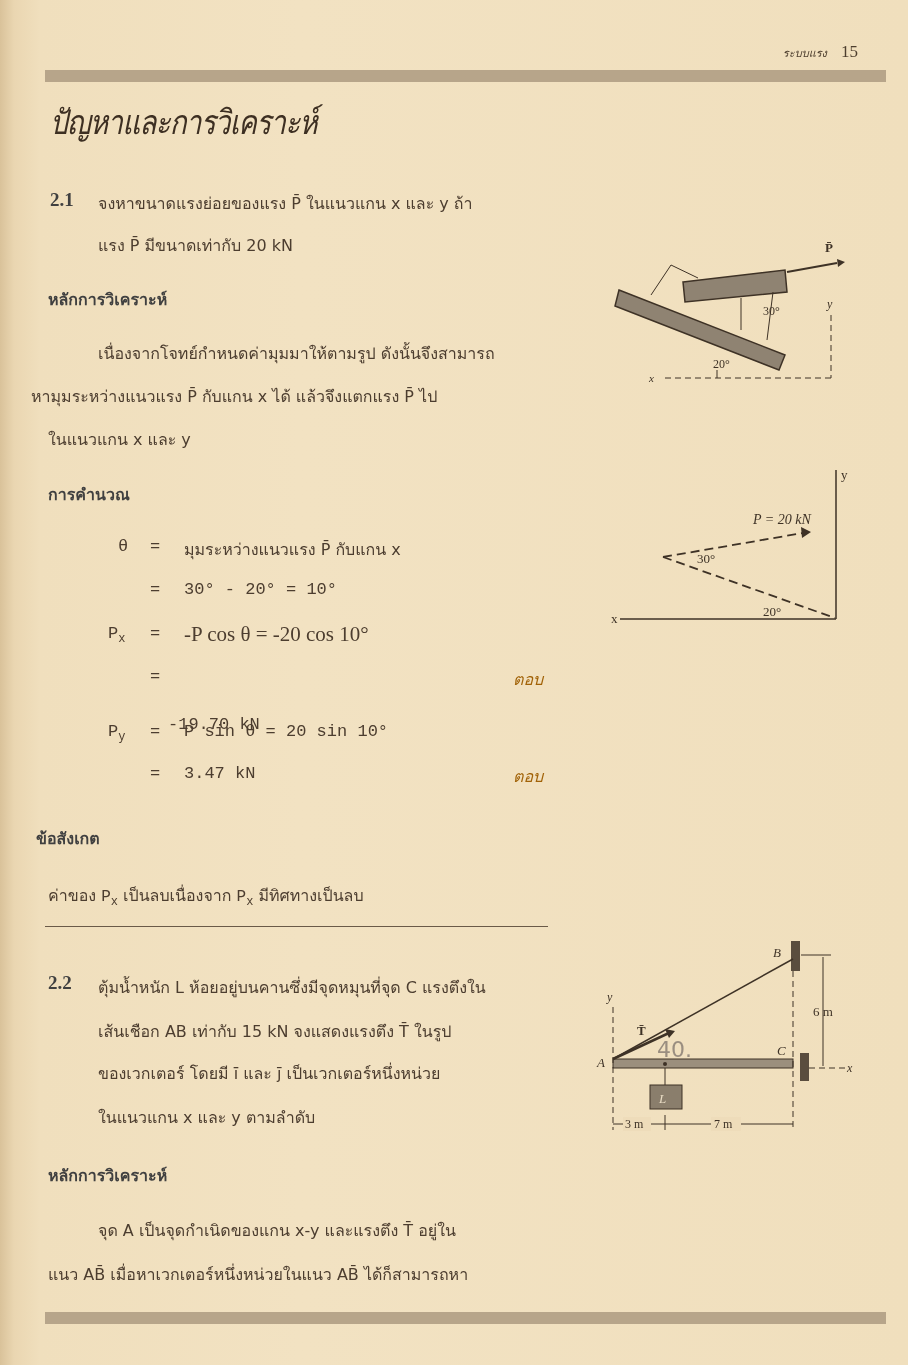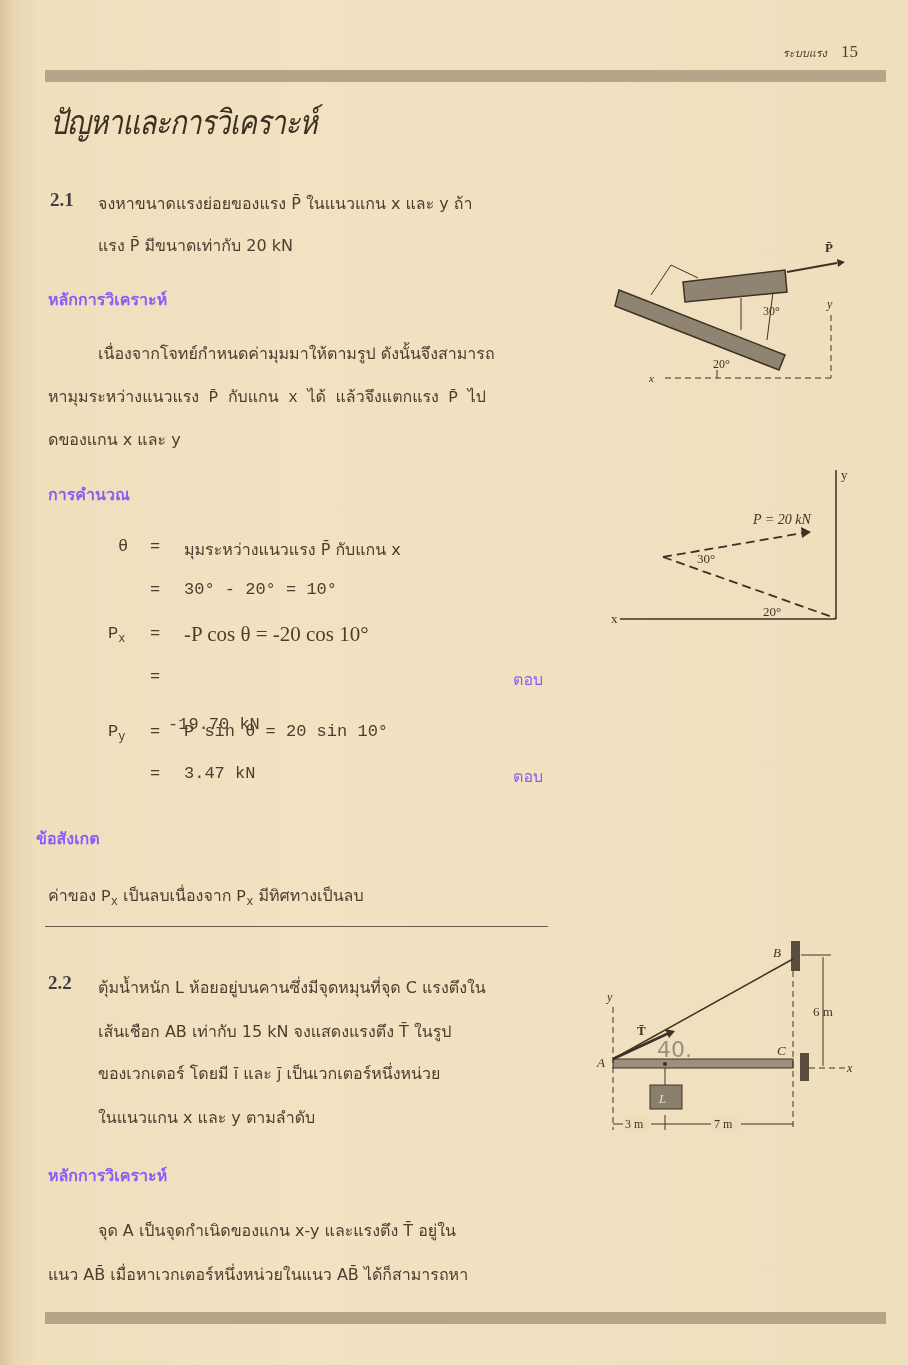--- a/index.html
+++ b/index.html
@@ -12,22 +12,22 @@
   .abs { position: absolute; }
   .running-head { top: 42px; right: 50px; font-family: "Liberation Serif", serif; font-size: 17px; color: #4d3e2e; }
   .running-head .sec { font-style: italic; margin-right: 14px; font-size: 11px; }
   .bar { left: 45px; width: 841px; height: 12px; background: #b7a58a; }
   .bar.top { top: 70px; }
   .bar.bottom { top: 1312px; }
   .chapter-title { top: 95px; left: 50px; font-family: "DejaVu Serif", serif; font-style: italic; font-size: 34px; letter-spacing: -1px; color: #3d2f22; transform: scaleX(0.82); transform-origin: left; }
   .txt { font-family: "DejaVu Sans", sans-serif; font-size: 16px; color: #4c3d2f; white-space: nowrap; }
   .mono { font-family: "Liberation Mono", monospace; }
   .bold-num { font-family: "Liberation Serif", serif; font-weight: bold; font-size: 19px; color: #404040; }
-  .heading { font-family: "DejaVu Sans", sans-serif; font-size: 16px; font-weight: bold; color: #8b5cf6; }
-  .answer { font-family: "Liberation Serif", serif; font-size: 16px; color: #8b5cf6; }
+  .heading { font-family: "DejaVu Sans", sans-serif; font-size: 16px; font-weight: bold; color: #404040; }
+  .answer { font-family: "Liberation Serif", serif; font-style: italic; font-size: 16px; color: #a16207; }
   .eq { font-family: "Liberation Mono", monospace; font-size: 17px; color: #4c3d2f; white-space: nowrap; }
   .serifeq { font-family: "Liberation Serif", serif; font-size: 21px; }
   .rule { left: 45px; width: 503px; top: 926px; height: 1px; background: #6a5a48; }
   sub { font-size: 12px; }
   svg text { font-family: "Liberation Serif", serif; fill: #3e3226; }
 </style>
 </head>
 <body>
 
 <div class="abs running-head">
@@ -36,22 +36,22 @@
 <div class="abs bar top"></div>
 
 <div class="abs chapter-title">ปัญหาและการวิเคราะห์</div>
 
 <div class="abs bold-num" style="top:189px;left:50px;">2.1</div>
 <div class="abs txt" style="top:191px;left:98px;">จงหาขนาดแรงย่อยของแรง P̄ ในแนวแกน x และ y    ถ้า</div>
 <div class="abs txt" style="top:233px;left:98px;">แรง P̄ มีขนาดเท่ากับ 20 kN</div>
 
 <div class="abs heading" style="top:287px;left:48px;">หลักการวิเคราะห์</div>
 <div class="abs txt" style="top:341px;left:98px;">เนื่องจากโจทย์กำหนดค่ามุมมาให้ตามรูป ดังนั้นจึงสามารถ</div>
-<div class="abs txt" style="top:384px;left:48px;font-family:Liberation Mono, monospace;">หามุมระหว่างแนวแรง P̄ กับแกน x ได้  แล้วจึงแตกแรง P̄ ไป</div>
-<div class="abs txt" style="top:427px;left:48px;">ดของแกน x และ y</div>
+<div class="abs txt" style="top:384px;left:31px;">หามุมระหว่างแนวแรง P̄ กับแกน x ได้  แล้วจึงแตกแรง P̄ ไป</div>
+<div class="abs txt" style="top:427px;left:48px;">ในแนวแกน x และ y</div>
 
 <div class="abs heading" style="top:482px;left:48px;">การคำนวณ</div>
 
 <div class="abs eq" style="top:537px;left:118px;">θ</div>
 <div class="abs eq" style="top:537px;left:150px;">=</div>
 <div class="abs txt" style="top:537px;left:184px;">มุมระหว่างแนวแรง P̄ กับแกน x</div>
 
 <div class="abs eq" style="top:580px;left:150px;">=</div>
 <div class="abs eq" style="top:580px;left:184px;">30° - 20°  =  10°</div>
 

